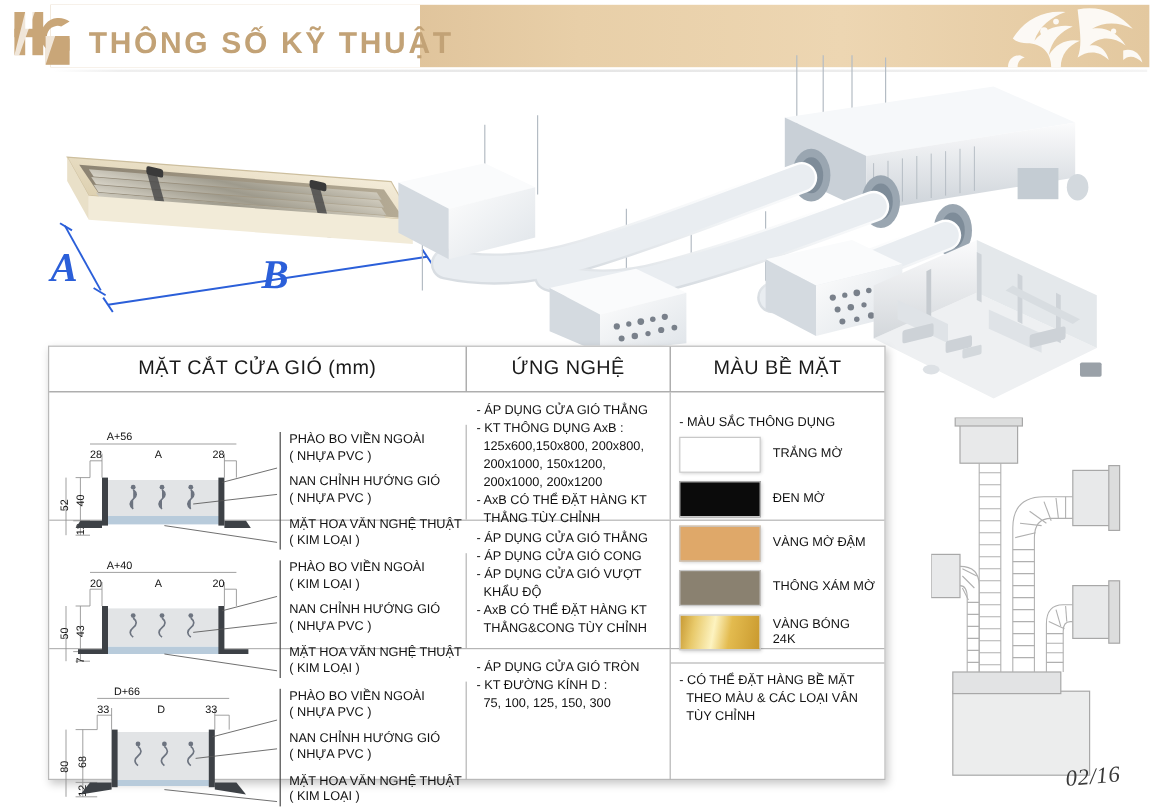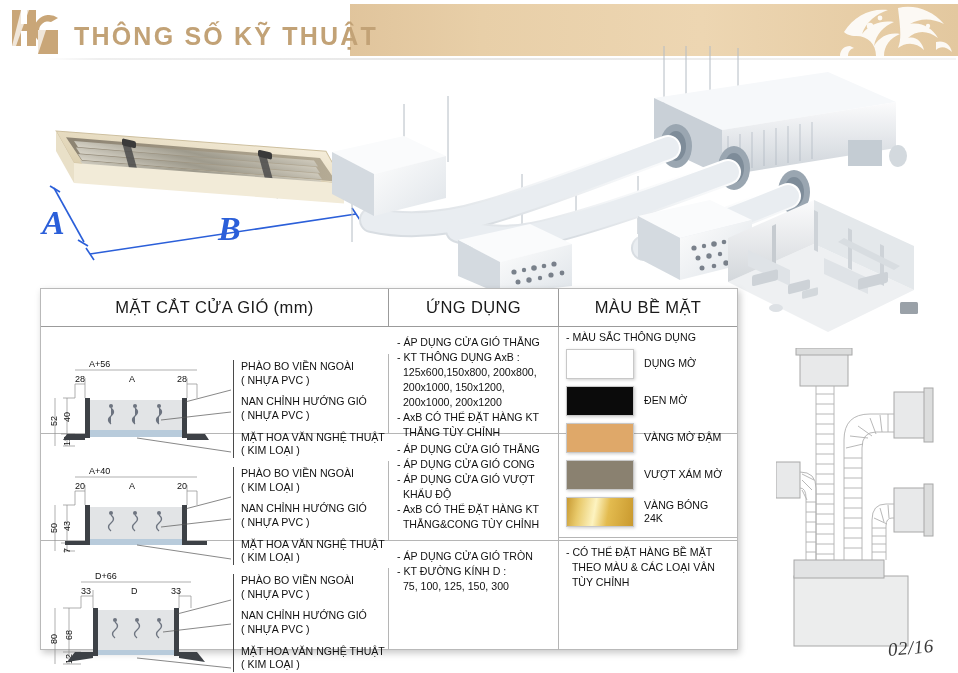--- a/index.html
+++ b/index.html
@@ -78,21 +78,21 @@
   .callout .sub { display:block; }
 
   
   .app-cell {
     width:170px; border-right:1px solid #b5b5b5; padding:8px 6px 0 8px;
   }
   .app-line { font-size:10.6px; color:#111; line-height:1.42; white-space:pre-wrap; }
 
   
   #color-cell {
-    position:absolute; right:0; top:35px; width:178px; height:323px;
+    position:absolute; right:0; top:50px; width:178px; height:323px;
     padding:7px 0 0 0;
   }
   #color-head { font-size:10.6px; color:#111; padding:0 0 6px 7px; }
   .swatch-row { display:flex; align-items:center; padding:0 0 7px 7px; }
   .swatch {
     width:68px; height:30px; border:1px solid #c8c8c8; flex:none;
     box-shadow:1px 1px 3px rgba(0,0,0,.20);
   }
   .swatch-label { font-size:10.6px; color:#111; margin-left:10px; line-height:1.25; }
   #color-note {
@@ -426,21 +426,21 @@
         <line x1="26" y1="126" x2="38" y2="132"></line>
       </g>
     </g>
   </svg>
 </div>
 
 <div id="spec-table">
 
   <div class="trow" id="thead">
     <div class="th c1 vline">MẶT CẮT CỬA GIÓ (mm)</div>
-    <div class="th c2 vline">ỨNG DỤNG</div>
+    <div class="th c2 vline">ỨNG NGHỆ</div>
     <div class="th c3">MÀU BỀ MẶT</div>
   </div>
 
   <div class="trow body-row">
     <div class="xsec-cell">
       <div class="xsec-draw">
         <svg width="186" height="107" viewBox="0 0 186 107">
           <g stroke="#8e8e8e" stroke-width=".7" fill="none">
             <line x1="40" y1="24" x2="40" y2="44"></line>
               <line x1="142" y1="24" x2="142" y2="44"></line>
@@ -662,33 +662,33 @@
   75, 100, 125, 150, 300</div>
     </div>
     <div class="c3"></div>
   </div>
 
   <div id="color-cell">
     <div id="color-head">- MÀU SẮC THÔNG DỤNG</div>
 
     <div class="swatch-row">
       <div class="swatch" style="background:#ffffff"></div>
-      <div class="swatch-label">DỤNG MỜ</div>
+      <div class="swatch-label">TRẮNG MỜ</div>
     </div>
     <div class="swatch-row">
       <div class="swatch" style="background:#0b0b0b"></div>
       <div class="swatch-label">ĐEN MỜ</div>
     </div>
     <div class="swatch-row">
       <div class="swatch" style="background:#dfa869"></div>
       <div class="swatch-label">VÀNG MỜ ĐẬM</div>
     </div>
     <div class="swatch-row">
       <div class="swatch" style="background:#8a8170"></div>
-      <div class="swatch-label">VƯỢT XÁM MỜ</div>
+      <div class="swatch-label">THÔNG XÁM MỜ</div>
     </div>
     <div class="swatch-row">
       <div class="swatch" style="background:linear-gradient(100deg,#c89a33 0%,#e8c96a 18%,#fdf3c0 42%,#e3bb4f 62%,#c9992e 100%)"></div>
       <div class="swatch-label" style="white-space:pre-line">VÀNG BÓNG
 24K</div>
     </div>
 
     <div id="color-note">- CÓ THỂ ĐẶT HÀNG BỀ MẶT
   THEO MÀU &amp; CÁC LOẠI VÂN
   TÙY CHỈNH</div>

